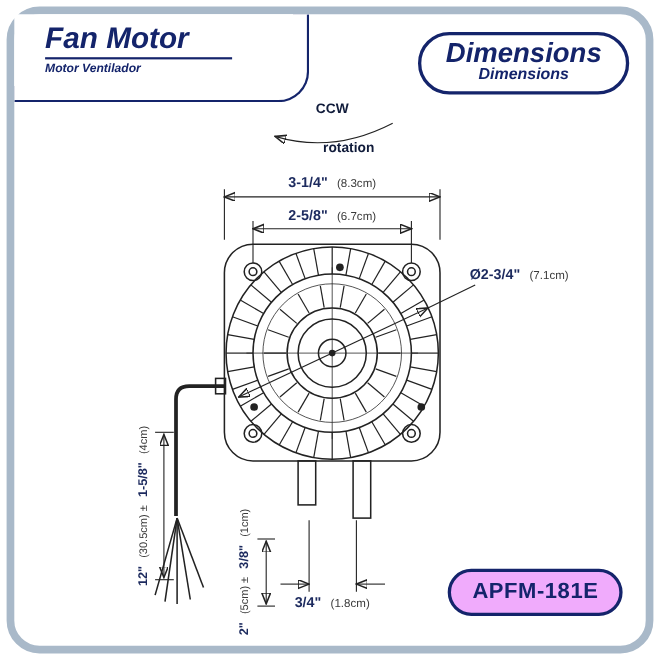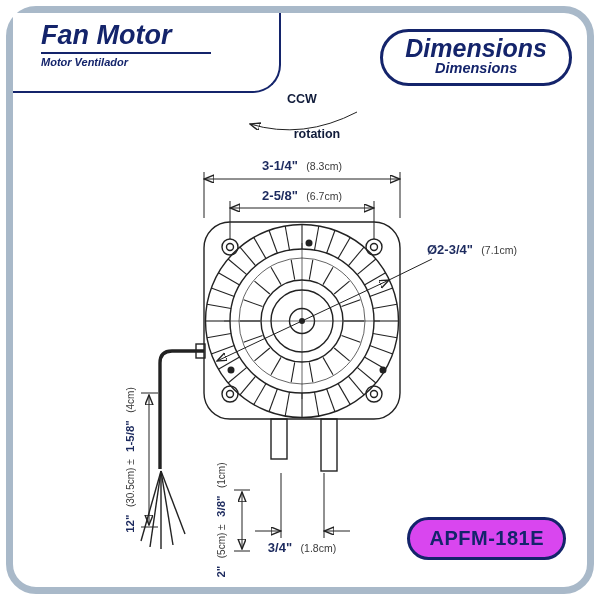--- a/index.html
+++ b/index.html
@@ -14,21 +14,21 @@
   .title-rule{width:170px;border:none;border-top:2px solid #14246b;margin:3px 0 2px 0;}
   .fan-sub{font-style:italic;font-weight:bold;font-size:11px;color:#14246b;}
   
   .dim-badge{position:absolute;top:16px;right:15px;border:3.5px solid #14246b;
     border-radius:40px;padding:4px 22px 6px 22px;text-align:center;background:#fff;}
   .dim-badge .big{font-style:italic;font-weight:bold;font-size:25px;color:#14246b;line-height:1.0;}
   .dim-badge .small{font-style:italic;font-weight:bold;font-size:14.5px;color:#14246b;line-height:1.1;}
   
   .model-badge{position:absolute;right:21px;bottom:27px;border:3.5px solid #14246b;
     border-radius:22px;padding:7px 19px;font-weight:bold;font-size:20px;color:#14246b;
-    letter-spacing:.5px;background:#d946ef;}
+    letter-spacing:.5px;background:#f0abfc;}
   
   #drawing{position:absolute;left:-13px;top:-13px;width:600px;height:600px;}
   #drawing line,#drawing rect,#drawing circle,#drawing path{stroke:#222;fill:none;stroke-width:1.4;}
   #drawing .dim{stroke-width:1;}
   #drawing .thin{stroke-width:.7;}
   #drawing .wire{stroke-width:3.4;}
   #drawing .strand{stroke-width:1.4;}
   #drawing .dot{fill:#222;stroke:none;}
   #fins line,#rotor line{stroke:#222;stroke-width:1.1;}
   #drawing text,#drawing tspan{stroke:none;}

